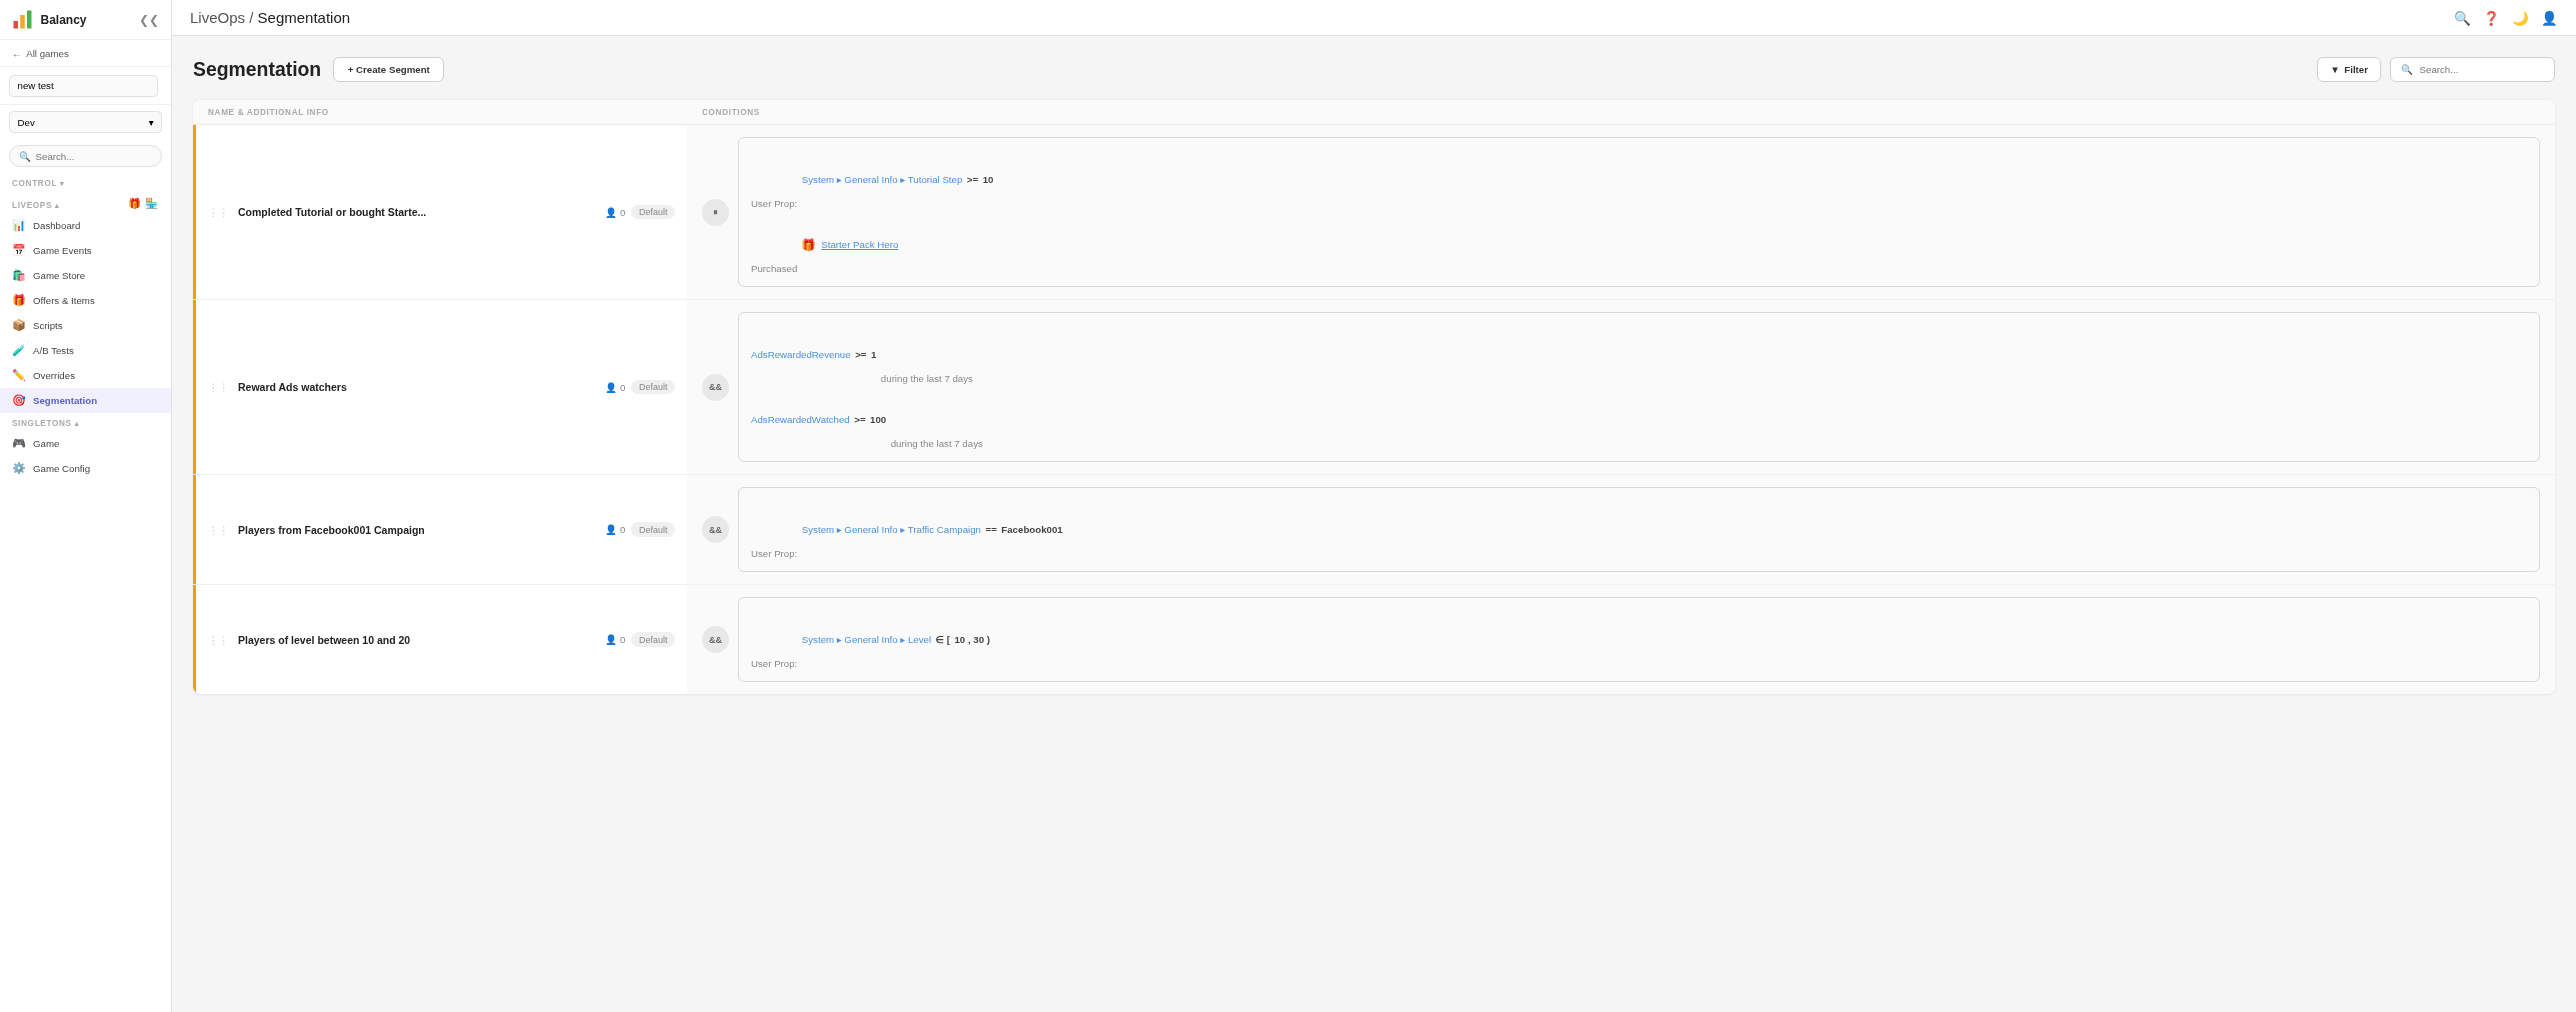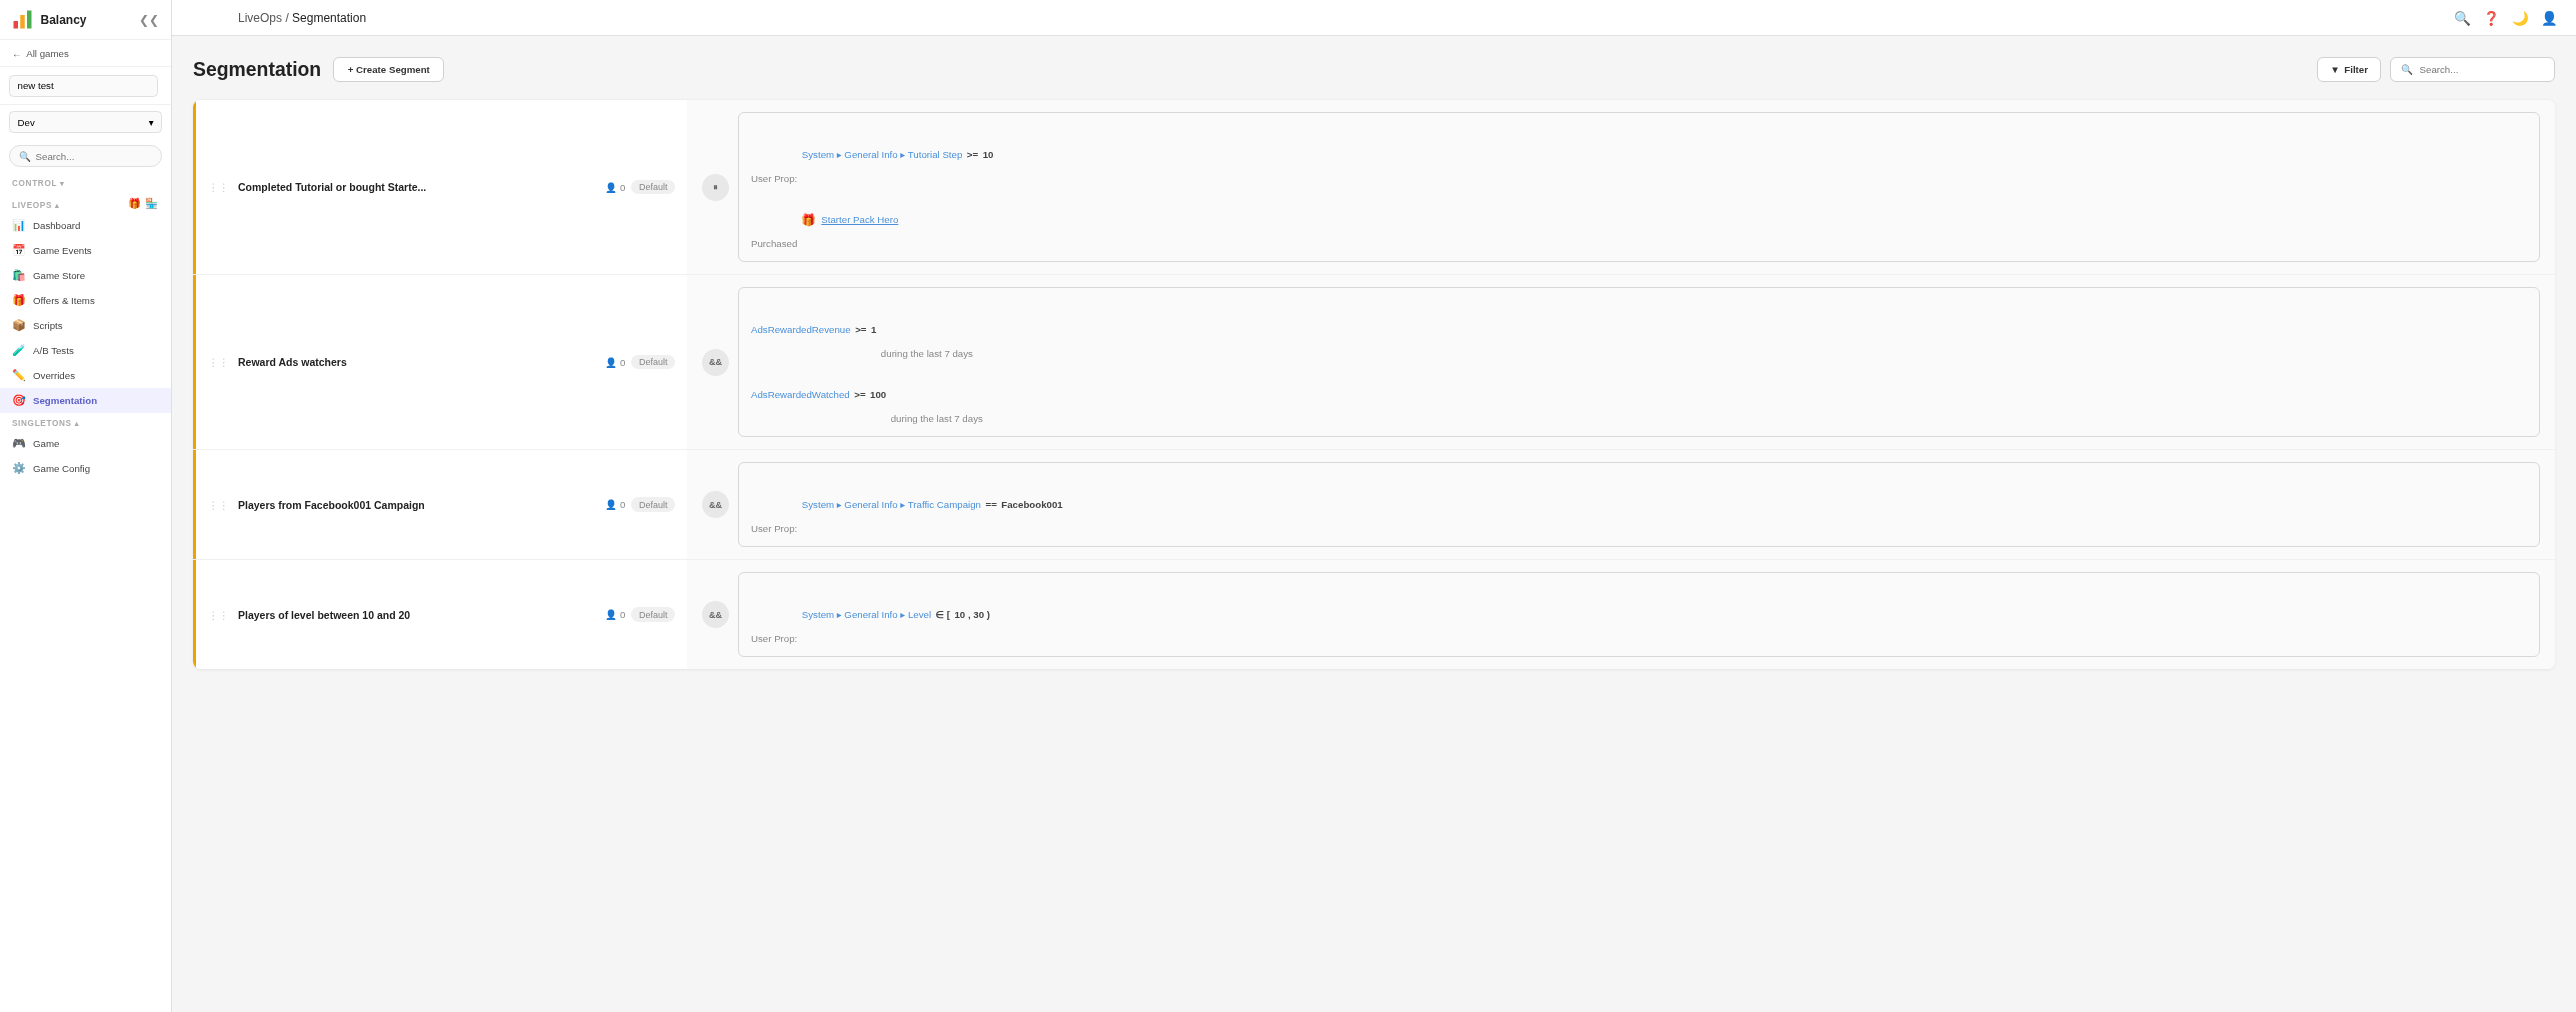--- a/index.html
+++ b/index.html
@@ -24,21 +24,21 @@
     .section-action-btn { color: #bbb; cursor: pointer; font-size: 10.5px; }
 
     .nav-item { padding: 6px 12px; display: flex; align-items: center; gap: 7.5px; font-size: 9.7px; color: #444; cursor: pointer; border-radius: 0; }
     .nav-item.active { background: #f0f0ff; color: #5b5fc7; font-weight: 600; }
     .nav-item .nav-icon { width: 13.5px; text-align: center; font-size: 11.2px; }
     .nav-item .nav-label { flex: 1; }
 
     
     .main { flex: 1; display: flex; flex-direction: column; overflow: hidden; }
     .topbar { background: #fff; border-bottom: 0.7px solid #e0e0e0; padding: 0 18px; height: 36px; display: flex; align-items: center; justify-content: space-between; }
-    .breadcrumb { font-size: 12px; color: #888; margin-left: 48px; }
+    .breadcrumb { font-size: 15px; color: #888; }
     .breadcrumb span { color: #555; }
     .topbar-actions { display: flex; align-items: center; gap: 12px; color: #666; font-size: 13.5px; }
     .topbar-icon { cursor: pointer; }
 
     .content { flex: 1; overflow-y: auto; padding: 21px 21px; background: #f5f5f5; }
     .page-header { display: flex; align-items: center; gap: 12px; margin-bottom: 18px; }
     .page-title { font-size: 19.4px; font-weight: 700; color: #222; }
     .create-btn { background: #fff; border: 0.7px solid #d0d0d0; border-radius: 6px; padding: 6px 13.5px; font-size: 9.7px; font-weight: 600; cursor: pointer; display: flex; align-items: center; gap: 4.5px; color: #333; }
     .filter-search { margin-left: auto; display: flex; align-items: center; gap: 9px; }
     .filter-btn { background: #fff; border: 0.7px solid #d0d0d0; border-radius: 6px; padding: 6px 12px; font-size: 9.7px; cursor: pointer; display: flex; align-items: center; gap: 4.5px; color: #333; font-weight: 600; }
@@ -200,20 +200,24 @@
         </button>
         <div class="search-box">
           <span style="color:#aaa;">🔍</span>
           <input style="border: none; outline: none; font-size: 9.7px; flex: 1 1 0%; background: transparent; color: rgb(170, 170, 170);" placeholder="Search...">
         </div>
       </div>
     </div>
 
     <div class="table-container">
 
+      <div class="table-header">
+        <span class="table-col-label">NAME &amp; ADDITIONAL INFO</span>
+        <span class="table-col-label">CONDITIONS</span>
+      </div>
 
       <div class="segment-row">
         <div class="seg-left">
           <span class="drag-handle">⋮⋮</span>
           <span class="seg-name">Completed Tutorial or bought Starte...</span>
           <div class="seg-meta">
             <span class="seg-users">
               <span>👤</span>
               <span>0</span>
             </span>

